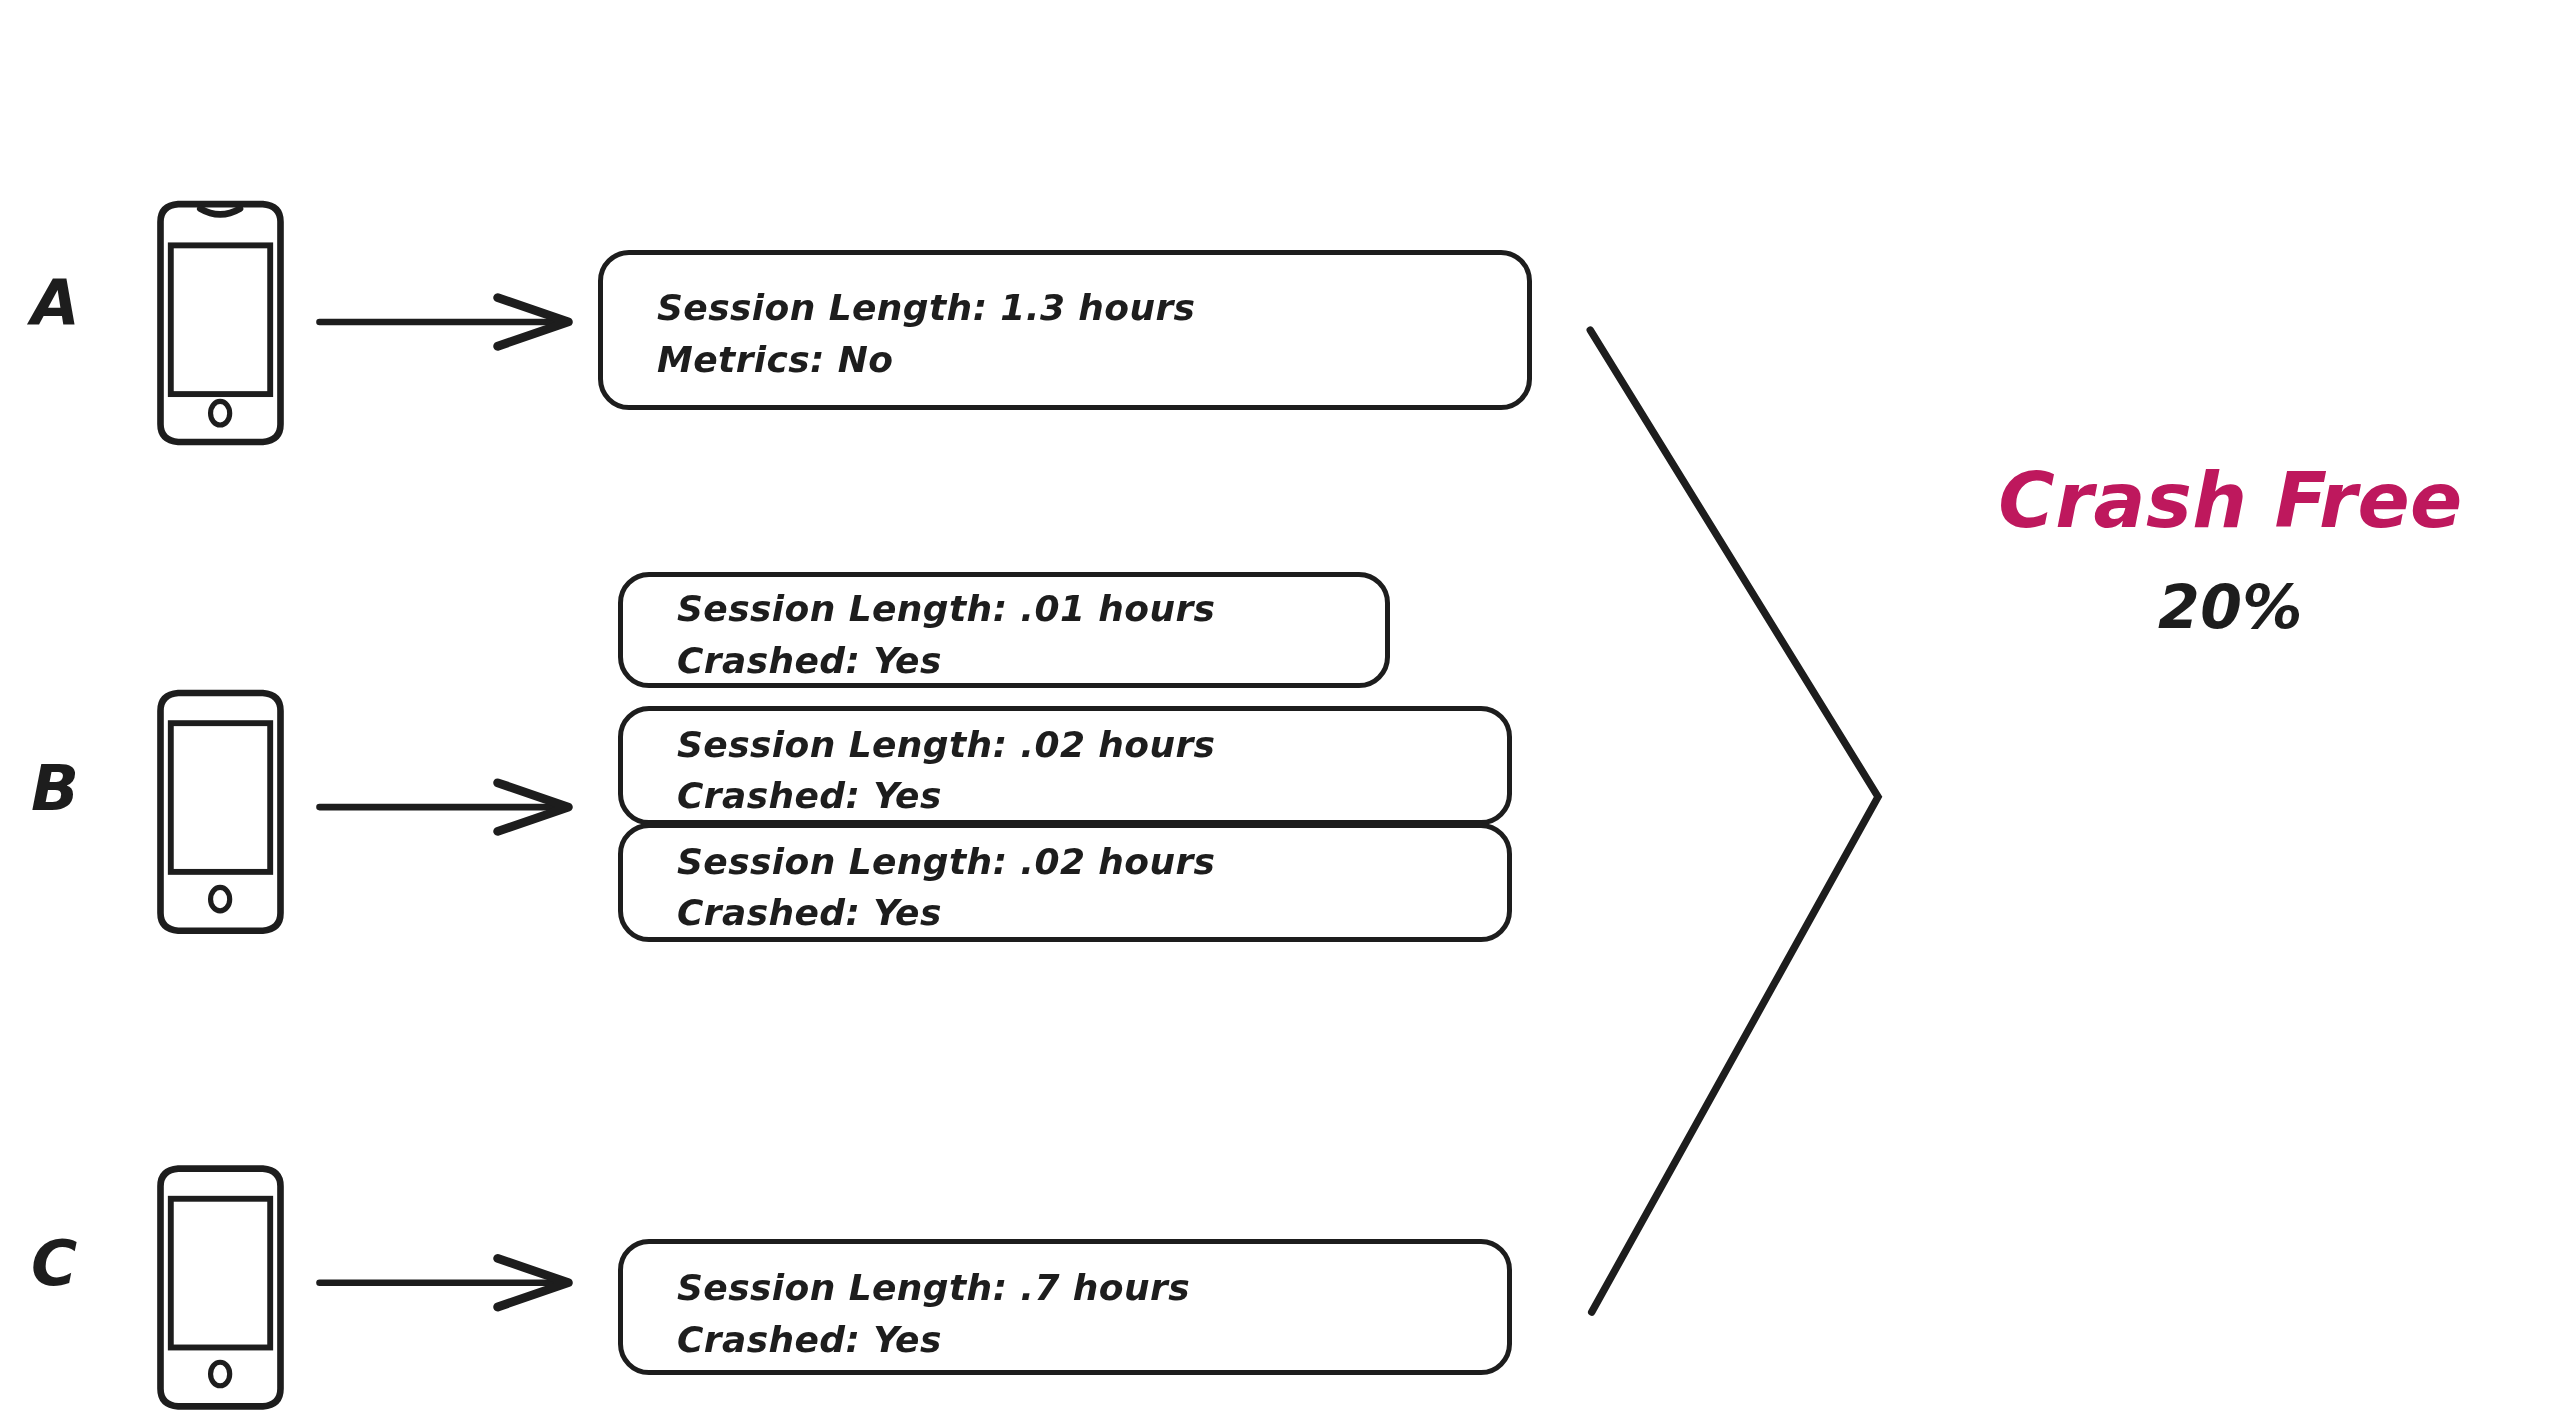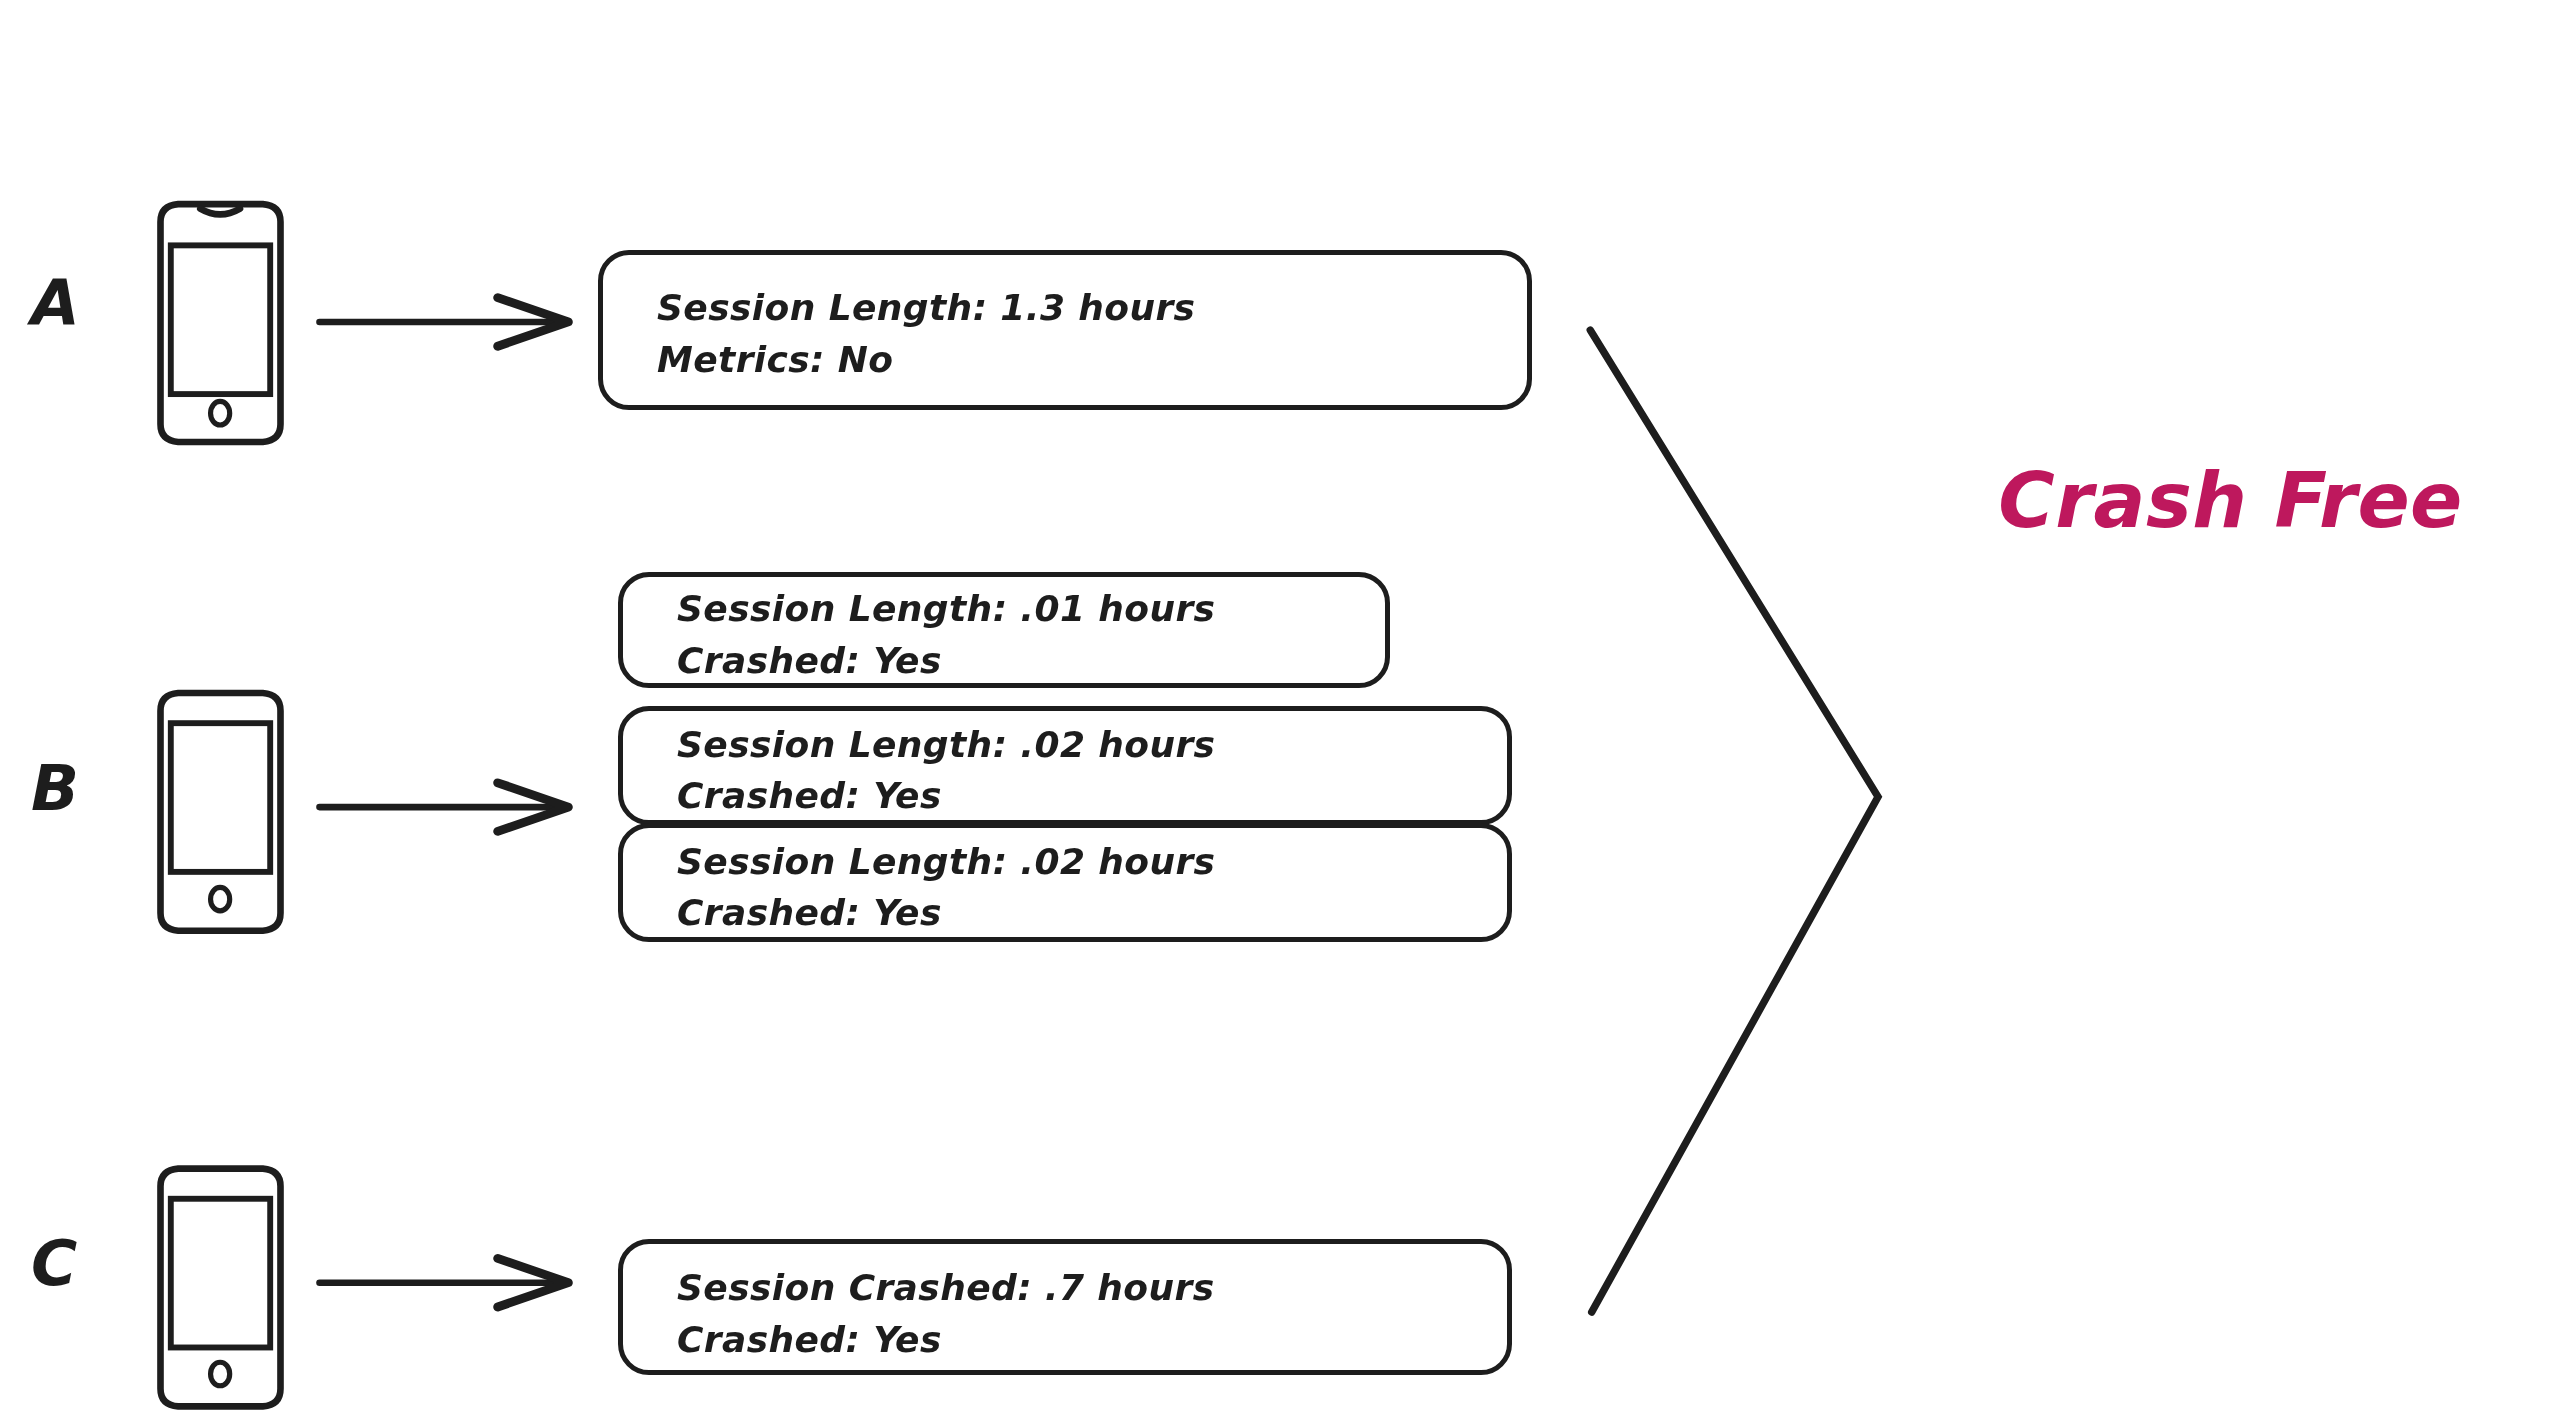--- a/index.html
+++ b/index.html
@@ -163,22 +163,23 @@
     <div class="card-text hand" style="top:8.8px;">Session Length: .02 hours</div>
     <div class="card-text hand" style="top:60px;">Crashed: Yes</div>
   </div>
 
   <div class="card" style="left:618px; top:823px; width:894px; height:119px;">
     <div class="card-text hand" style="top:8.8px;">Session Length: .02 hours</div>
     <div class="card-text hand" style="top:60px;">Crashed: Yes</div>
   </div>
 
   <div class="card" style="left:618px; top:1239px; width:894px; height:136px;">
-    <div class="card-text hand" style="top:19px;">Session Crashed: .7 hours</div>
+    <div class="card-text hand" style="top:19px;">Session Length: .7 hours</div>
     <div class="card-text hand" style="top:71px;">Crashed: Yes</div>
   </div>
 
   <div class="summary" style="left:1899px; top:456px; width:663px;">
     <span class="l1 hand" style="color:#be185d;">Crash Free</span>
+    <span class="l3 hand">20%</span>
   </div>
 
 </div>
 
 
 </body></html>

